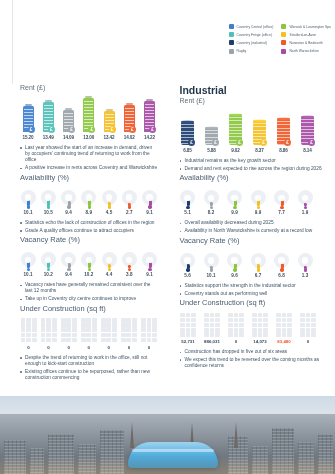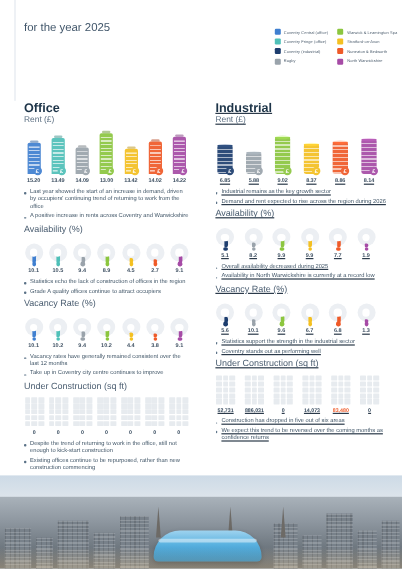--- a/index.html
+++ b/index.html
@@ -30,21 +30,21 @@
     display:flex;gap:8px;
   }
   .legend-col{display:flex;flex-direction:column;gap:3.2px;}
   .legend-item{display:flex;align-items:center;gap:3px;}
   .legend-sw{width:5px;height:5px;border-radius:1px;flex:0 0 auto;}
   .legend-label{font-size:3.3px;color:#4a5b6c;white-space:nowrap;letter-spacing:0.05px;}
 
   
   .cols{position:relative;display:flex;padding:0 0 0 0;}
   .col{width:167.5px;box-sizing:border-box;padding:0 10px 0 20px;}
-  .col.right{padding:0 10px 0 12px;text-decoration:underline;}
+  .col.right{padding:0 10px 0 12px;}
 
   .sect-title{font-size:10.5px;font-weight:700;color:#1d3448;margin:0 0 1px 0;}
   .sect-sub{font-size:7px;color:#5d7083;margin:0 0 5px 0;}
   .sub-head{font-size:7.5px;color:#4a5d70;margin:0 0 3px 0;}
 
   
   .chart-row{display:flex;align-items:flex-end;justify-content:space-between;height:44px;}
   .chart-row.ind{justify-content:flex-start;gap:8px;}
   .bar-wrap{position:relative;display:flex;flex-direction:column;align-items:center;width:16px;}
 
@@ -103,21 +103,20 @@
                      repeating-linear-gradient(to right,rgba(0,0,0,.12) 0 1px,transparent 1px 4px);}
   .glow{position:absolute;bottom:0;left:0;right:0;height:18px;background:linear-gradient(to top,rgba(255,214,150,.30),rgba(255,214,150,0));}
 </style>
 </head>
 <body>
 
 <div class="page">
 
   <div class="header">
     <div class="left-rule"></div>
-    <div class="subtitle">for the year 2025</div>
     <div class="legend" id="legend">
         <div class="legend-col">
           <div class="legend-item">
             <span class="legend-sw" style="background:#3f7fd0"></span>
             <span class="legend-label">Coventry Central (office)</span>
           </div>
           <div class="legend-item">
             <span class="legend-sw" style="background:#4fc0b8"></span>
             <span class="legend-label">Coventry Fringe (office)</span>
           </div>
@@ -147,21 +146,20 @@
             <span class="legend-sw" style="background:#a64ba6"></span>
             <span class="legend-label">North Warwickshire</span>
           </div>
         </div>
       </div>
   </div>
 
   <div class="cols">
 
     <div class="col">
-      <div class="sect-title">Office</div>
       <div class="sect-sub">Rent (£)</div>
       <div class="chart-row" id="office-rent">
           <div class="bar-wrap">
             <div class="bldg" style="height:26px;background:#3f7fd0">
               <span class="cap" style="background:#3f7fd0"></span>
               <span class="win"></span>
               <span class="pound" style="background:#3f7fd0">£</span>
             </div>
             <div class="val">15.20</div>
           </div>

